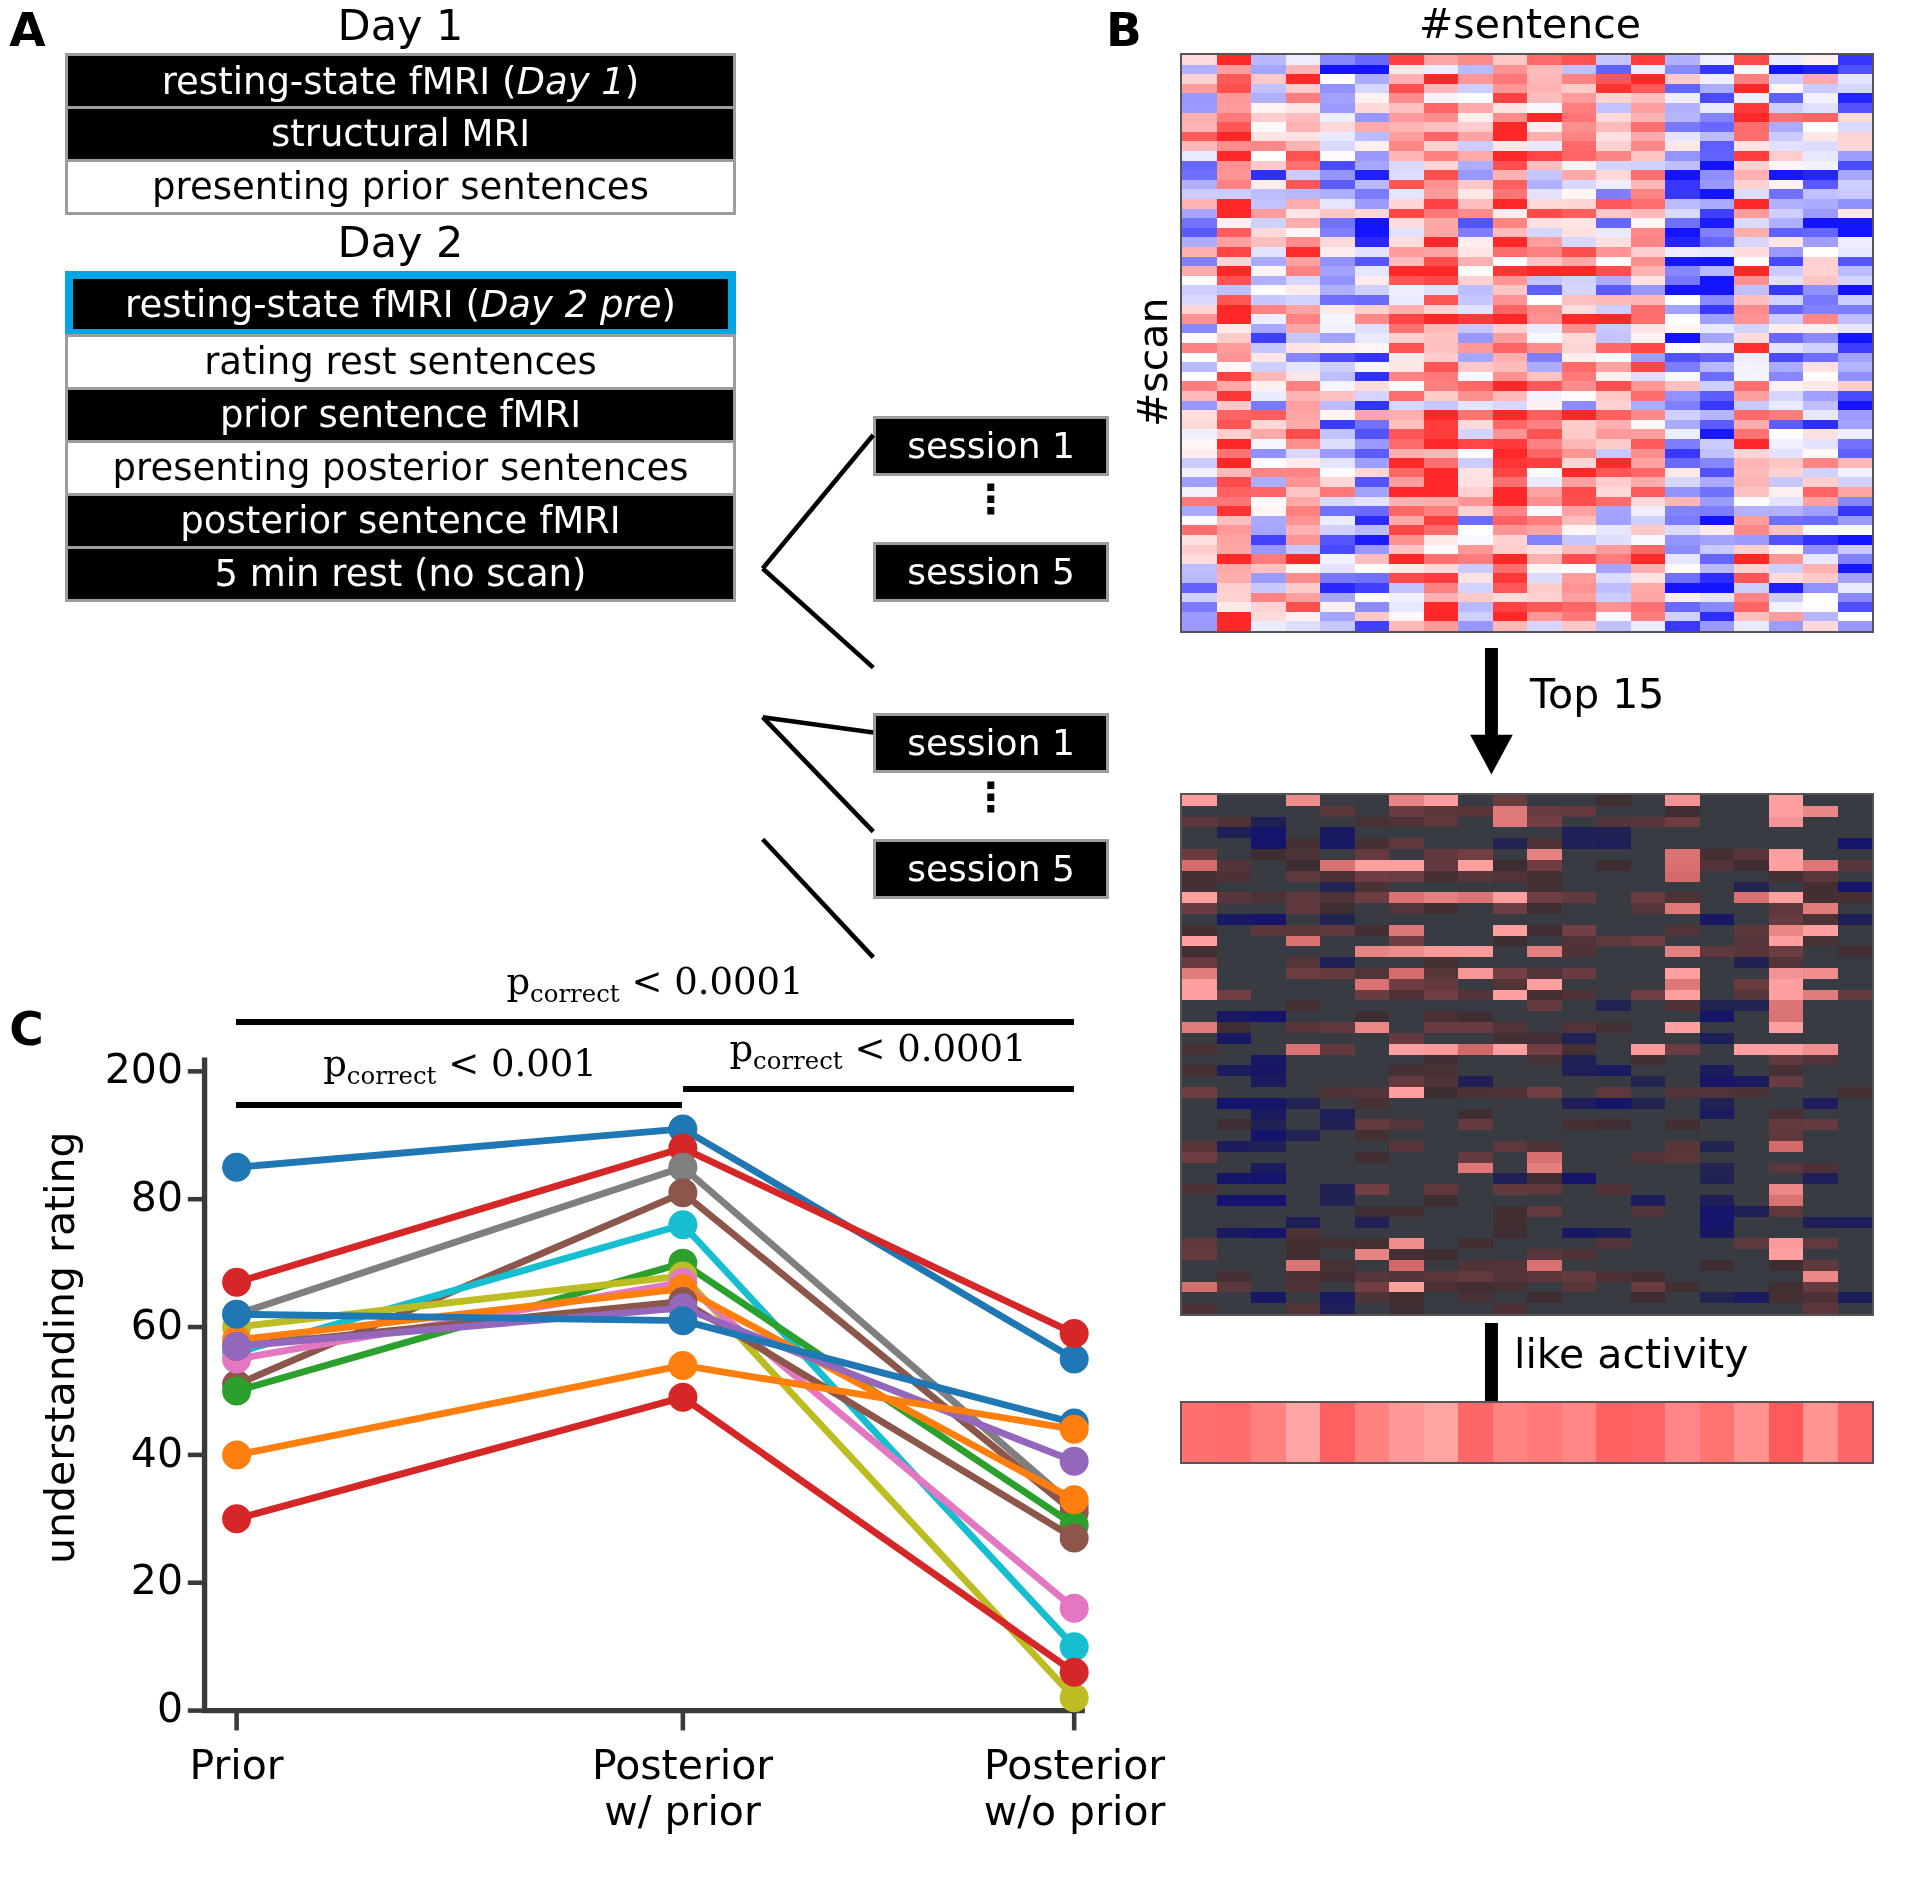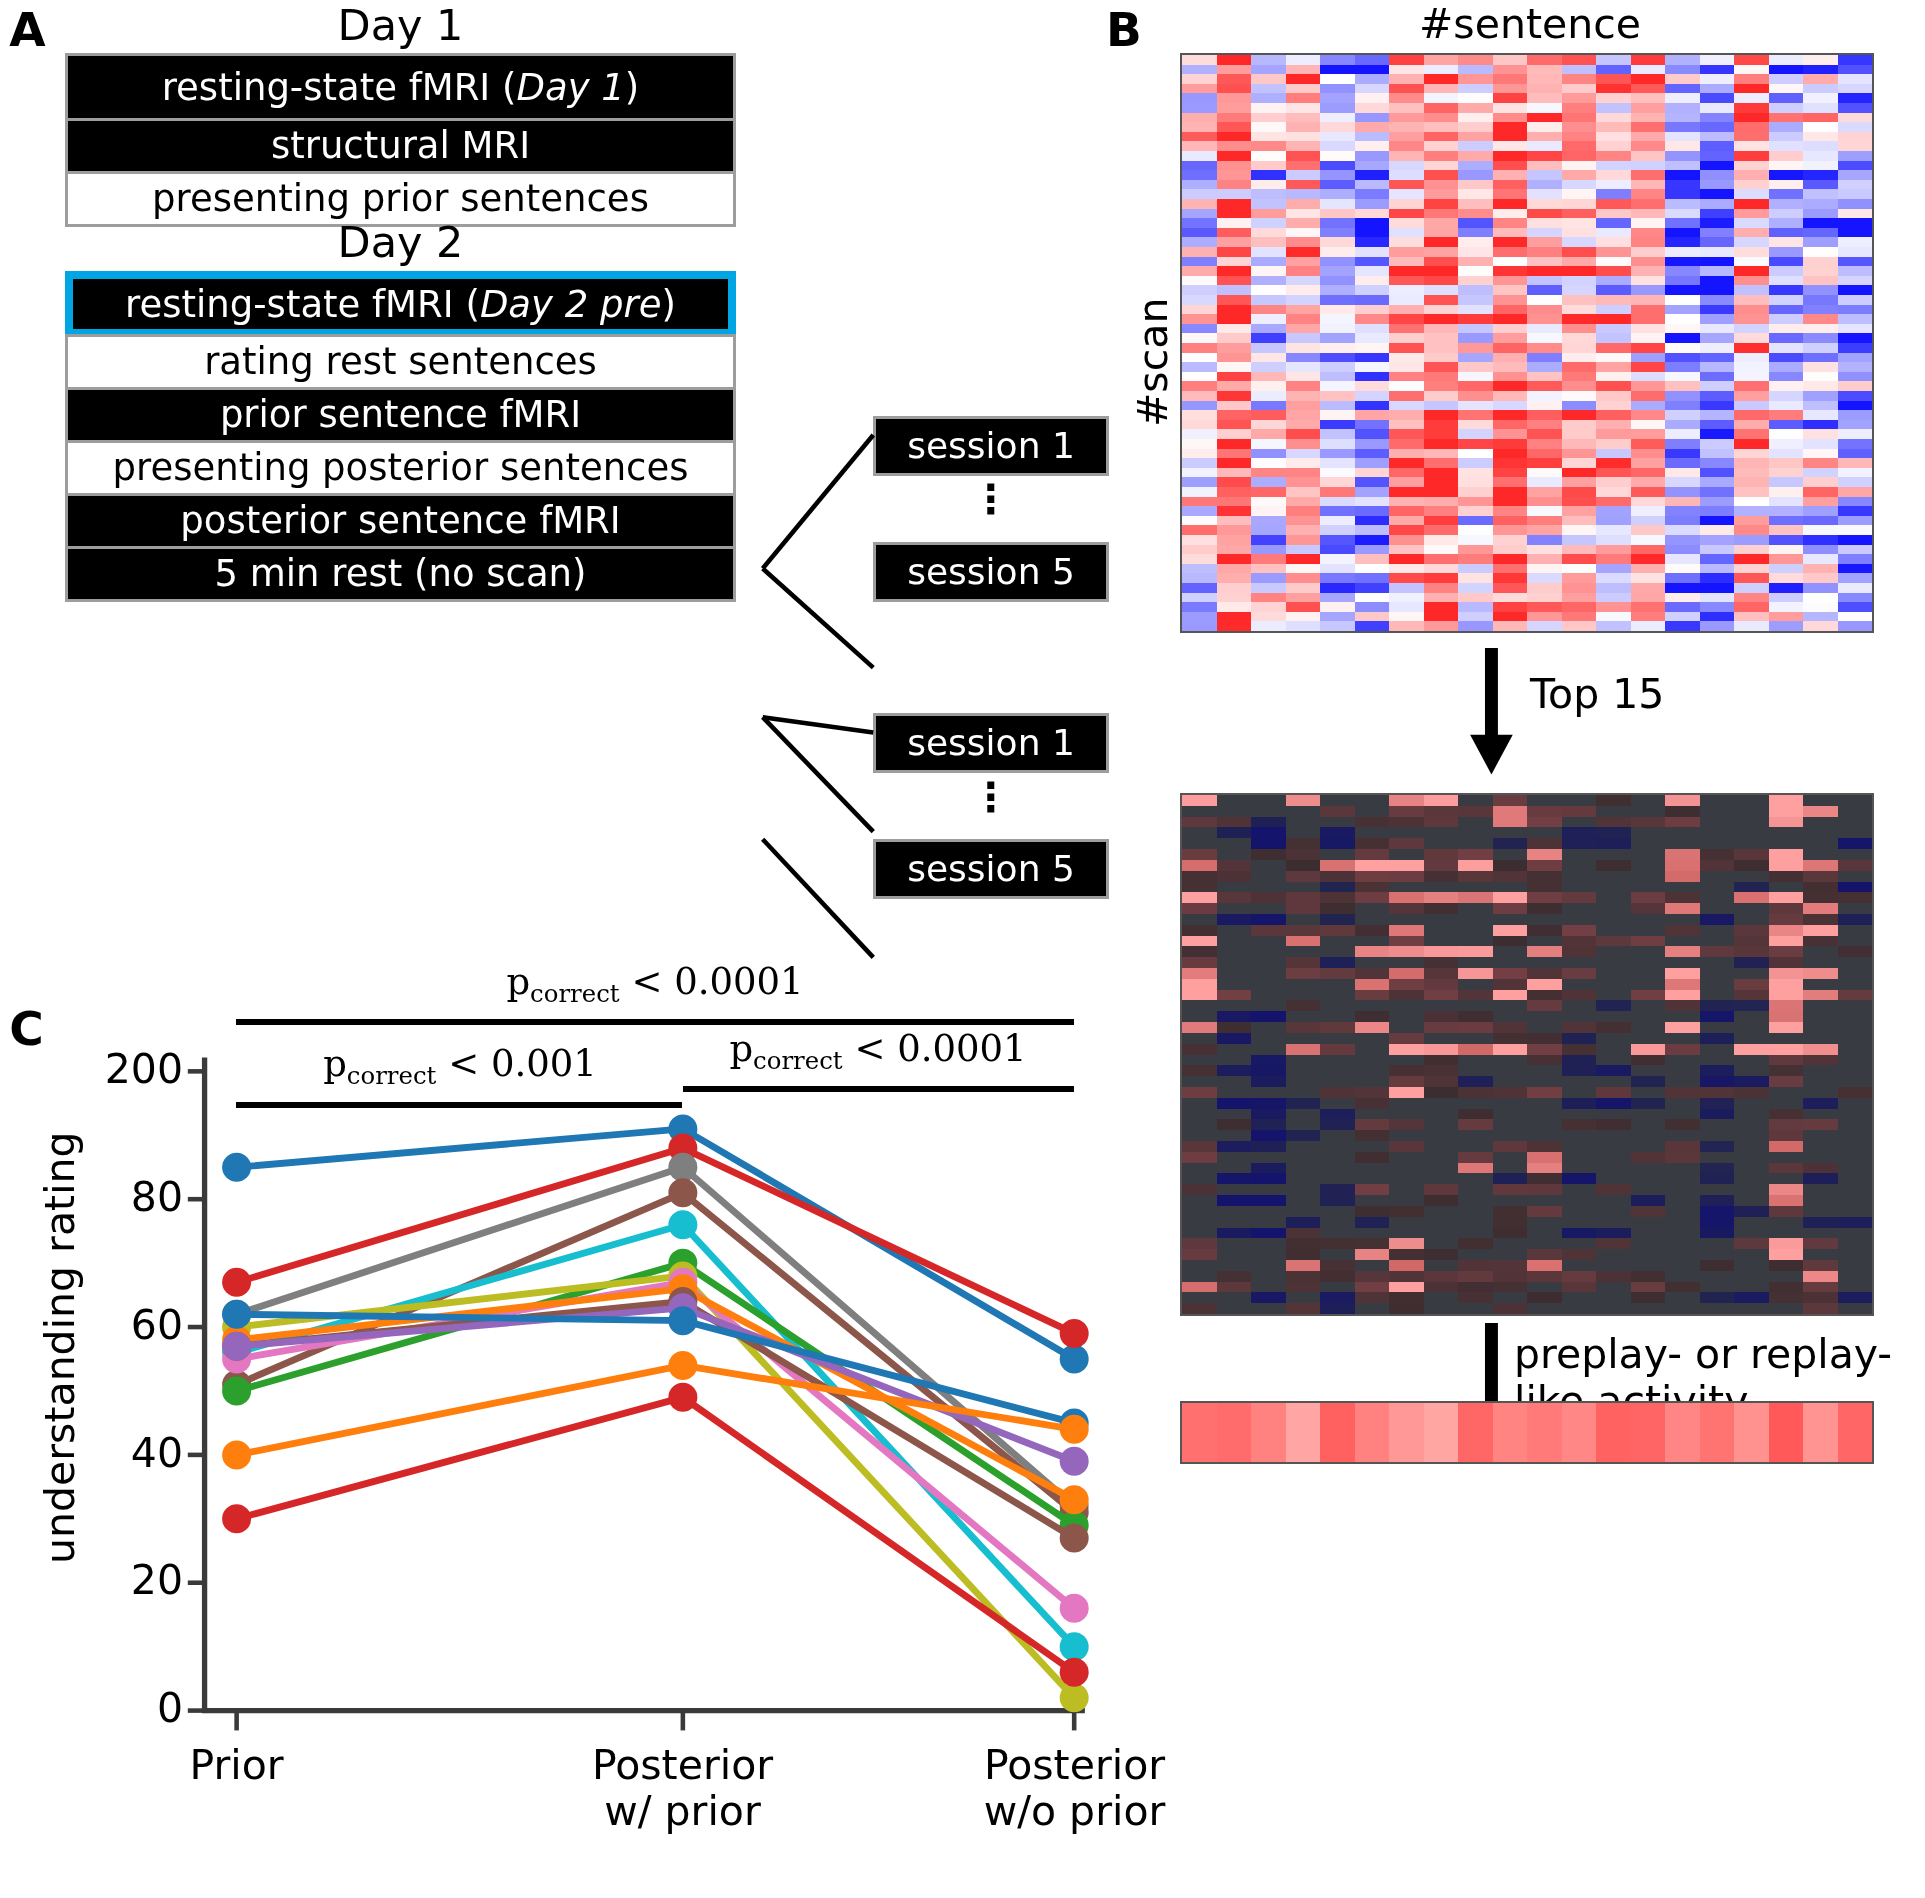--- a/index.html
+++ b/index.html
@@ -55,21 +55,21 @@
   .sig-txt sub{font-size:24.4px;}
 </style>
 </head>
 <body>
 
 <div class="abs panel-letter" style="left:9.2px;top:6.1px;">A</div>
 
 <div class="abs day-title" style="left:65px;top:3.8px;width:671px;">Day 1</div>
 
 <div id="a-day1" class="abs" style="left:65px;top:53px;width:671px;">
-    <div class="flowbox dark" style="height: 68px; width: 100%; margin-top: 0px;">
+    <div class="flowbox dark" style="height: 56px; width: 100%; margin-top: 0px;">
       <span>resting-state fMRI (<i>Day 1</i>)</span>
     </div>
     <div class="flowbox dark" style="height: 56px; width: 100%; margin-top: -3.1px;">
       <span>structural MRI</span>
     </div>
     <div class="flowbox light" style="height: 56px; width: 100%; margin-top: -3.1px;">
       <span>presenting prior sentences</span>
     </div>
   </div>
 
@@ -2293,21 +2293,20 @@
     <div style="background: rgb(56, 60, 66);"></div>
     <div style="background: rgb(92, 56, 60);"></div>
     <div style="background: rgb(56, 60, 66);"></div>
   </div>
 
 <svg class="abs" width="153" height="137" style="left:1453px;top:1320px;" viewBox="0 0 200 180">
   <line x1="50" y1="4" x2="50" y2="130" stroke="#000" stroke-width="17"></line>
   <polygon points="50,170 22,118 78,118" fill="#000"></polygon>
 </svg>
 <div class="abs arrow-txt" style="left:1514px;top:1331px;">
-  <div>preplay- or replay-</div>
   <div>like activity</div>
 </div>
 
 <div id="hm3" class="hm" style="left: 1180px; top: 1401px; width: 694px; height: 63px; grid-template-columns: repeat(20, 1fr); grid-template-rows: repeat(1, 1fr);">
     <div style="background: rgb(255, 112, 111);"></div>
     <div style="background: rgb(255, 108, 107);"></div>
     <div style="background: rgb(255, 130, 128);"></div>
     <div style="background: rgb(255, 166, 164);"></div>
     <div style="background: rgb(255, 97, 96);"></div>
     <div style="background: rgb(255, 130, 129);"></div>

